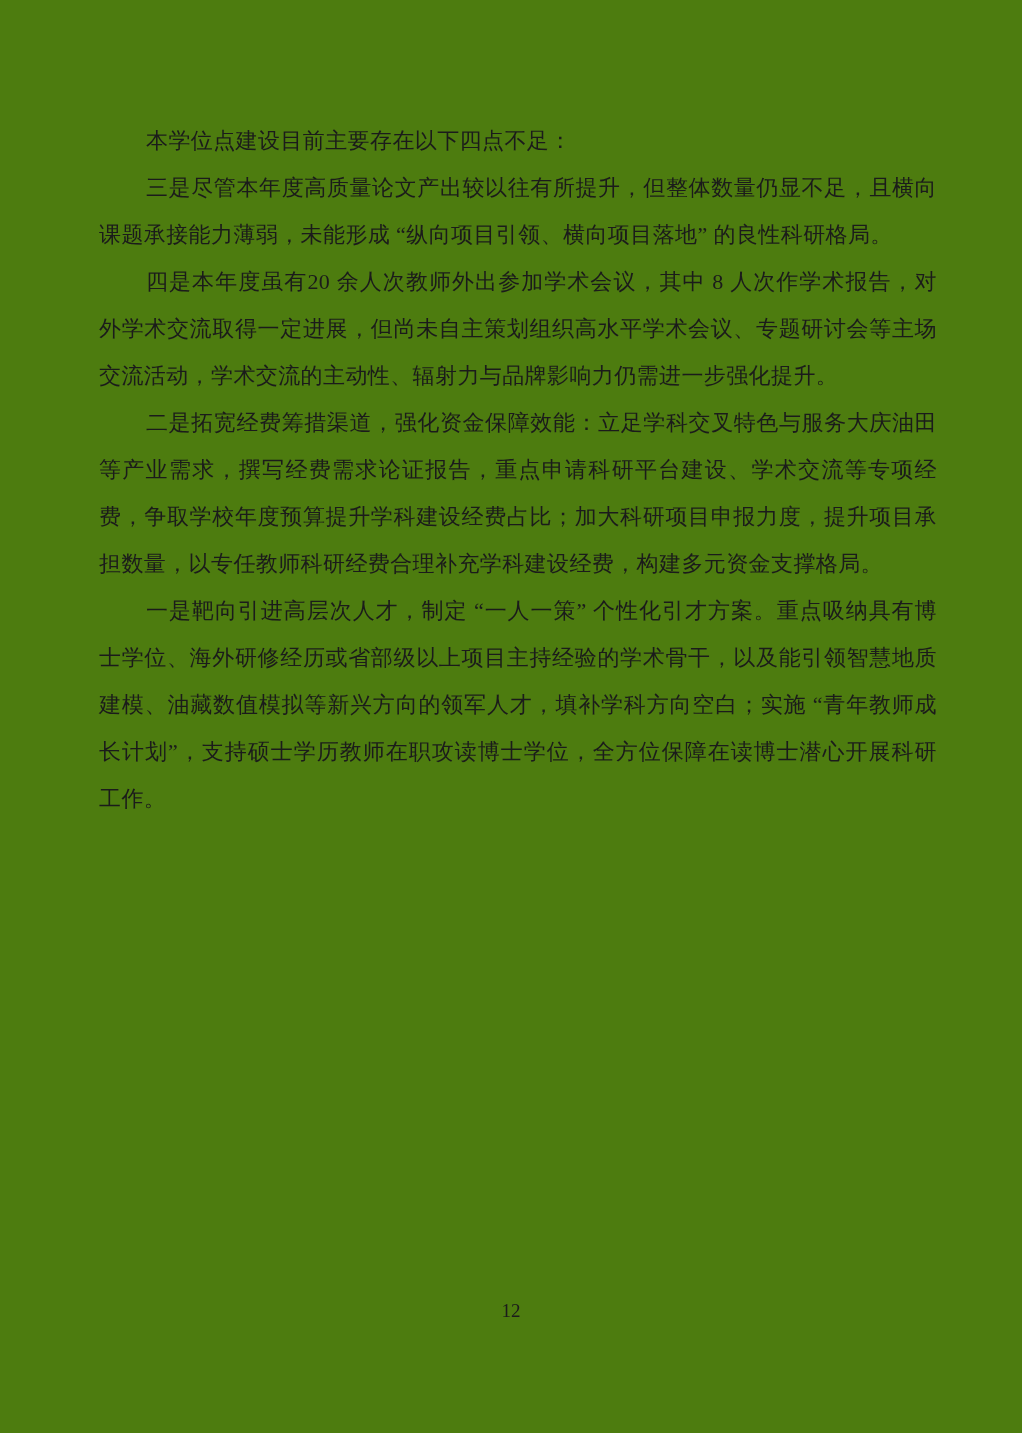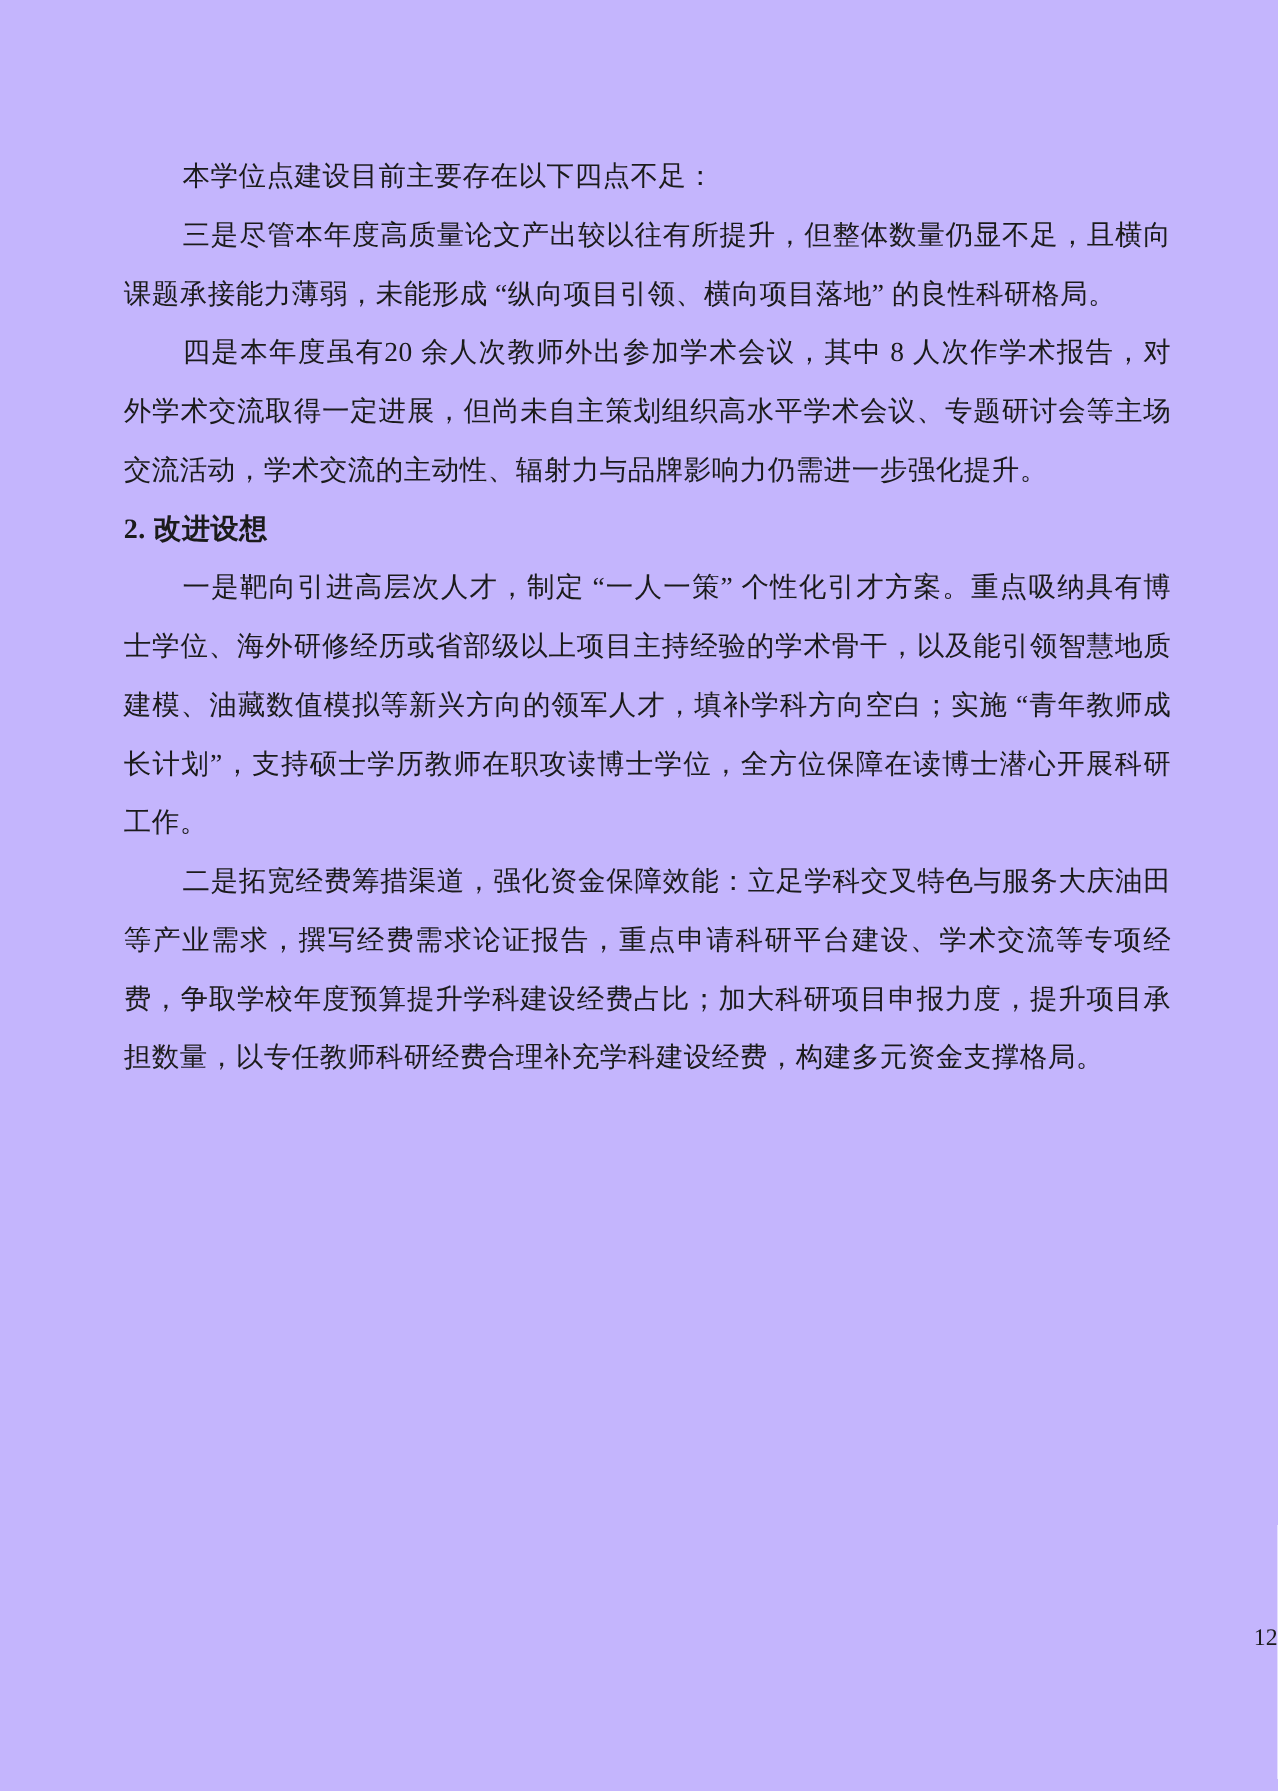--- a/index.html
+++ b/index.html
@@ -10,21 +10,21 @@
     overflow: hidden;
   }
   body {
     position: relative;
     font-family: "Liberation Serif", "DejaVu Serif", serif;
     color: #1b1b1b;
   }
   .page {
     position: absolute;
     inset: 0;
-    background: #c4b5fd;
+    background: #4d7c0f;
   }
   .content {
     position: absolute;
     left: 99px;
     top: 117px;
     width: 838px;
   }
   .body-para {
     font-size: 22px;
     line-height: 47px;
@@ -39,36 +39,35 @@
     line-height: 47px;
     font-weight: bold;
     text-indent: 0;
     letter-spacing: 0.4px;
   }
   .footer {
     position: absolute;
     left: 0;
     right: 0;
     top: 1300px;
-    text-align: right;
+    text-align: center;
     font-family: Liberation Serif, serif;
   }
   .page-number {
     font-size: 19px;
     color: #1b1b1b;
   }
 </style>
 </head>
 <body>
 
 <div class="page">
   <div class="content">
     <p class="body-para">本学位点建设目前主要存在以下四点不足：</p>
     <p class="body-para">三是尽管本年度高质量论文产出较以往有所提升，但整体数量仍显不足，且横向课题承接能力薄弱，未能形成 “纵向项目引领、横向项目落地” 的良性科研格局。</p>
     <p class="body-para">四是本年度虽有20 余人次教师外出参加学术会议，其中 8 人次作学术报告，对外学术交流取得一定进展，但尚未自主策划组织高水平学术会议、专题研讨会等主场交流活动，学术交流的主动性、辐射力与品牌影响力仍需进一步强化提升。</p>
-    <h2 class="section-heading">2. 改进设想</h2>
+    <p class="body-para">二是拓宽经费筹措渠道，强化资金保障效能：立足学科交叉特色与服务大庆油田等产业需求，撰写经费需求论证报告，重点申请科研平台建设、学术交流等专项经费，争取学校年度预算提升学科建设经费占比；加大科研项目申报力度，提升项目承担数量，以专任教师科研经费合理补充学科建设经费，构建多元资金支撑格局。</p>
     <p class="body-para">一是靶向引进高层次人才，制定 “一人一策” 个性化引才方案。重点吸纳具有博士学位、海外研修经历或省部级以上项目主持经验的学术骨干，以及能引领智慧地质建模、油藏数值模拟等新兴方向的领军人才，填补学科方向空白；实施 “青年教师成长计划”，支持硕士学历教师在职攻读博士学位，全方位保障在读博士潜心开展科研工作。</p>
-    <p class="body-para">二是拓宽经费筹措渠道，强化资金保障效能：立足学科交叉特色与服务大庆油田等产业需求，撰写经费需求论证报告，重点申请科研平台建设、学术交流等专项经费，争取学校年度预算提升学科建设经费占比；加大科研项目申报力度，提升项目承担数量，以专任教师科研经费合理补充学科建设经费，构建多元资金支撑格局。</p>
   </div>
   <div class="footer">
     <span class="page-number">12</span>
   </div>
 </div>
 
 </body></html>

